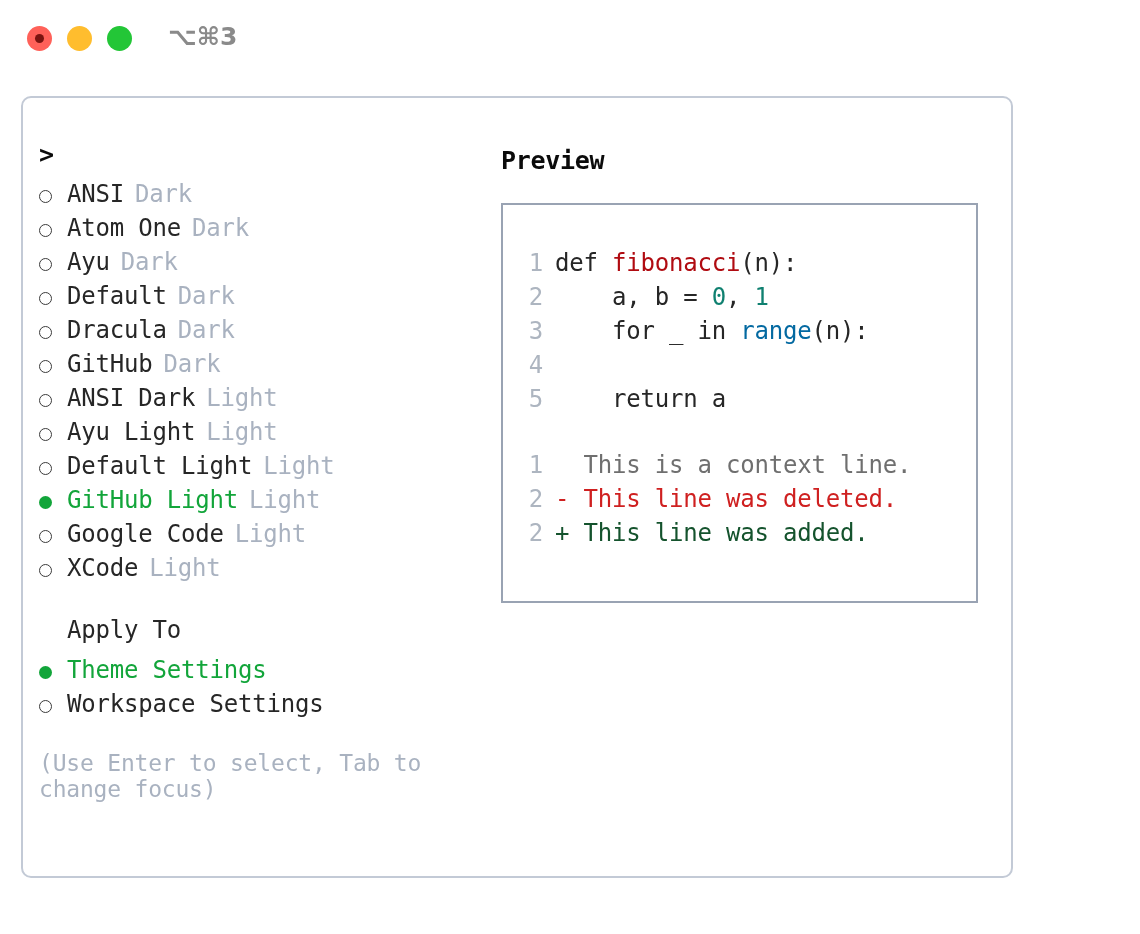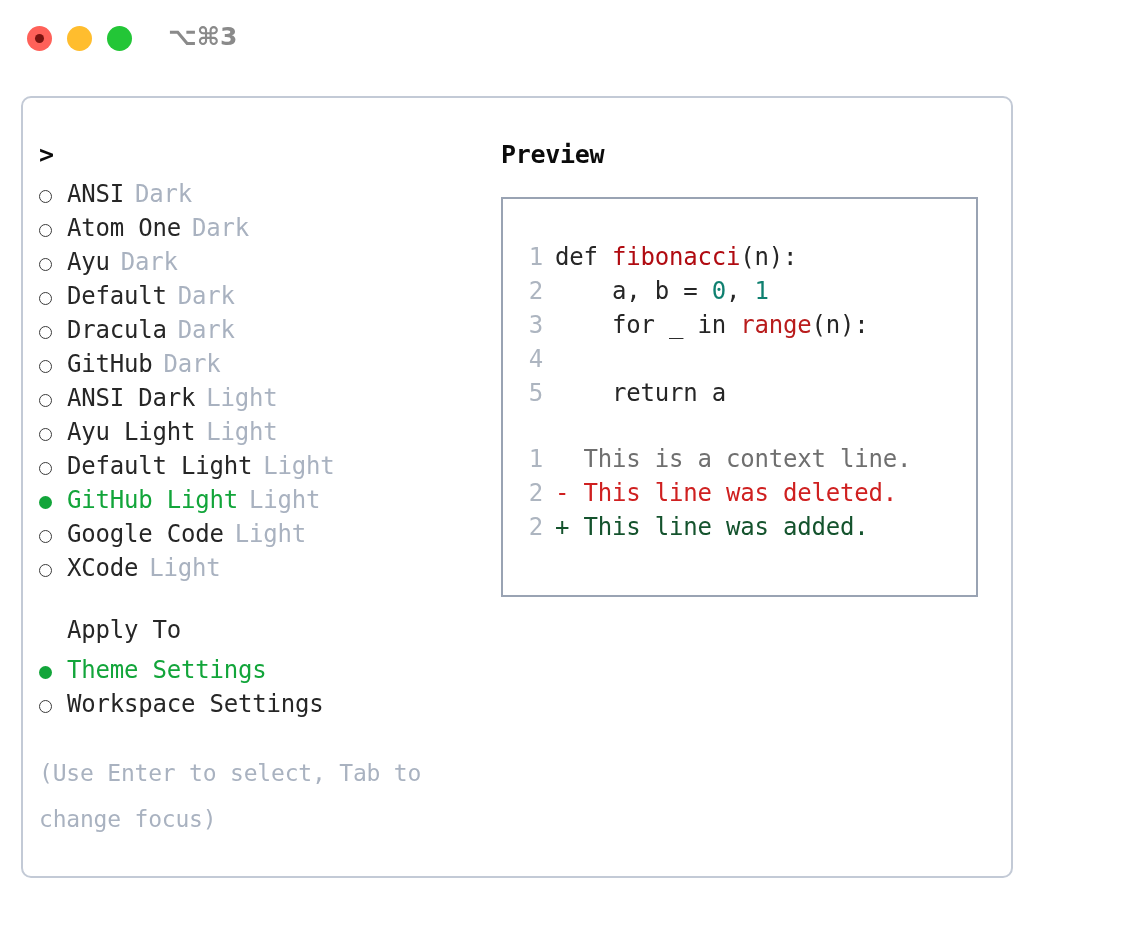--- a/index.html
+++ b/index.html
@@ -149,31 +149,31 @@
     font-size: 24px;
     color: #262626;
     white-space: pre;
     letter-spacing: -0.2px;
   }
   .section-label .marker { width: 28px; flex: none; }
 
   .hint {
     margin-top: 32px;
     font-size: 23px;
-    line-height: 46px;
+    line-height: 26px;
     color: #a9b2c0;
     letter-spacing: -0.2px;
     max-width: 410px;
   }
 
   
   .right-col {
     position: absolute;
     left: 478px;
-    top: 42px;
+    top: 48px;
     width: 500px;
   }
   .preview-title {
     font-size: 25px;
     font-weight: 700;
     color: #0b0b0b;
     letter-spacing: -0.3px;
     height: 34px;
   }
   .preview-box {
@@ -198,21 +198,21 @@
     width: 26px;
     flex: none;
     text-align: right;
     color: #adb5c0;
     margin-right: 12px;
   }
   .code-text { color: #262626; }
 
   .tok-fn   { color: #b00b11; }
   .tok-num  { color: #0f8070; }
-  .tok-call { color: #b91c1c; }
+  .tok-call { color: #0369a1; }
 
   .gap-block { height: 32px; }
 
   .diff-ctx  { color: #6f6f6f; }
   .diff-del  { color: #cf2020; }
   .diff-add  { color: #14532d; }
 </style>
 </head>
 <body>
 

